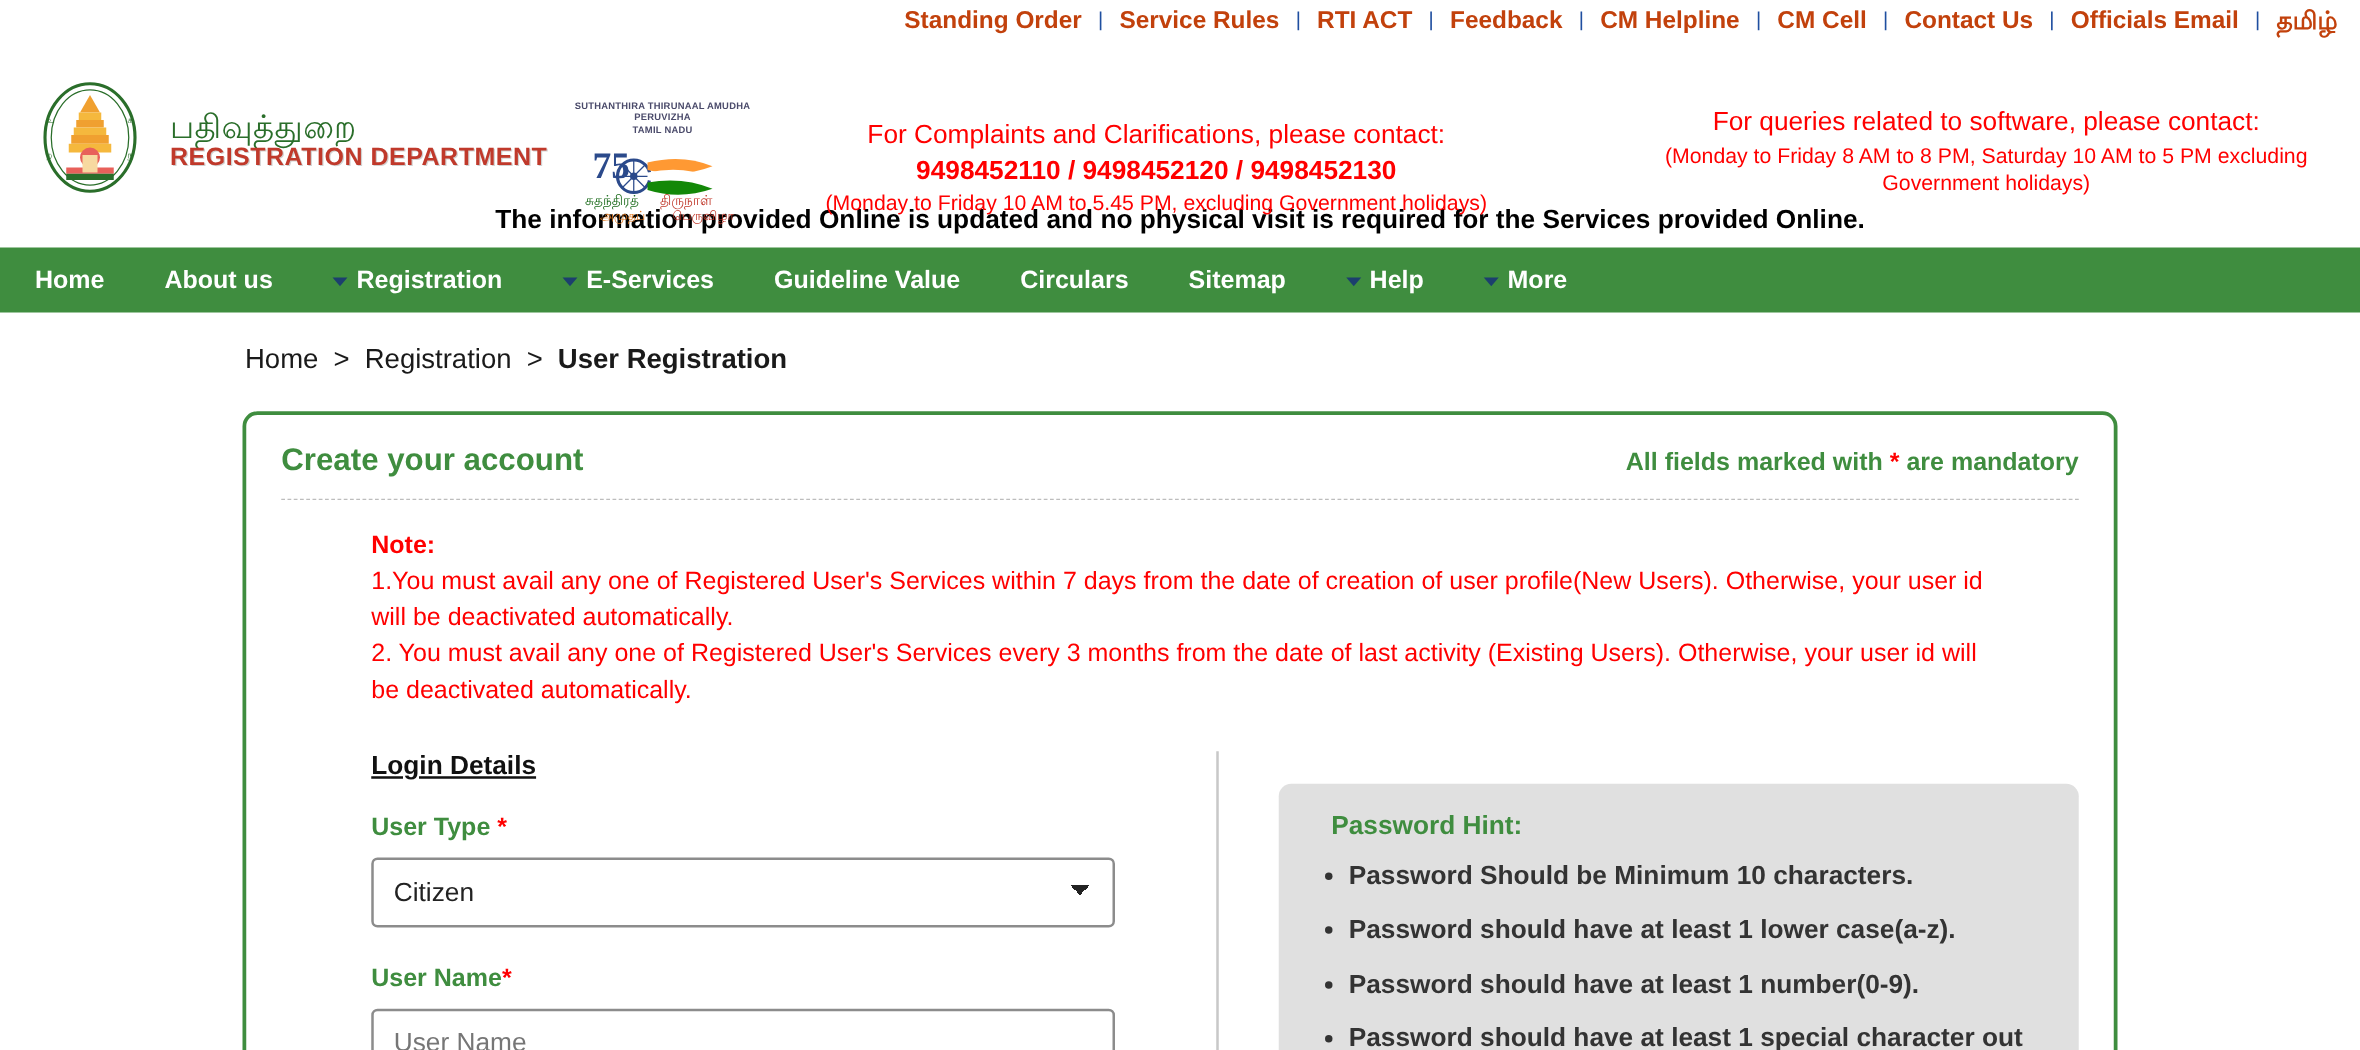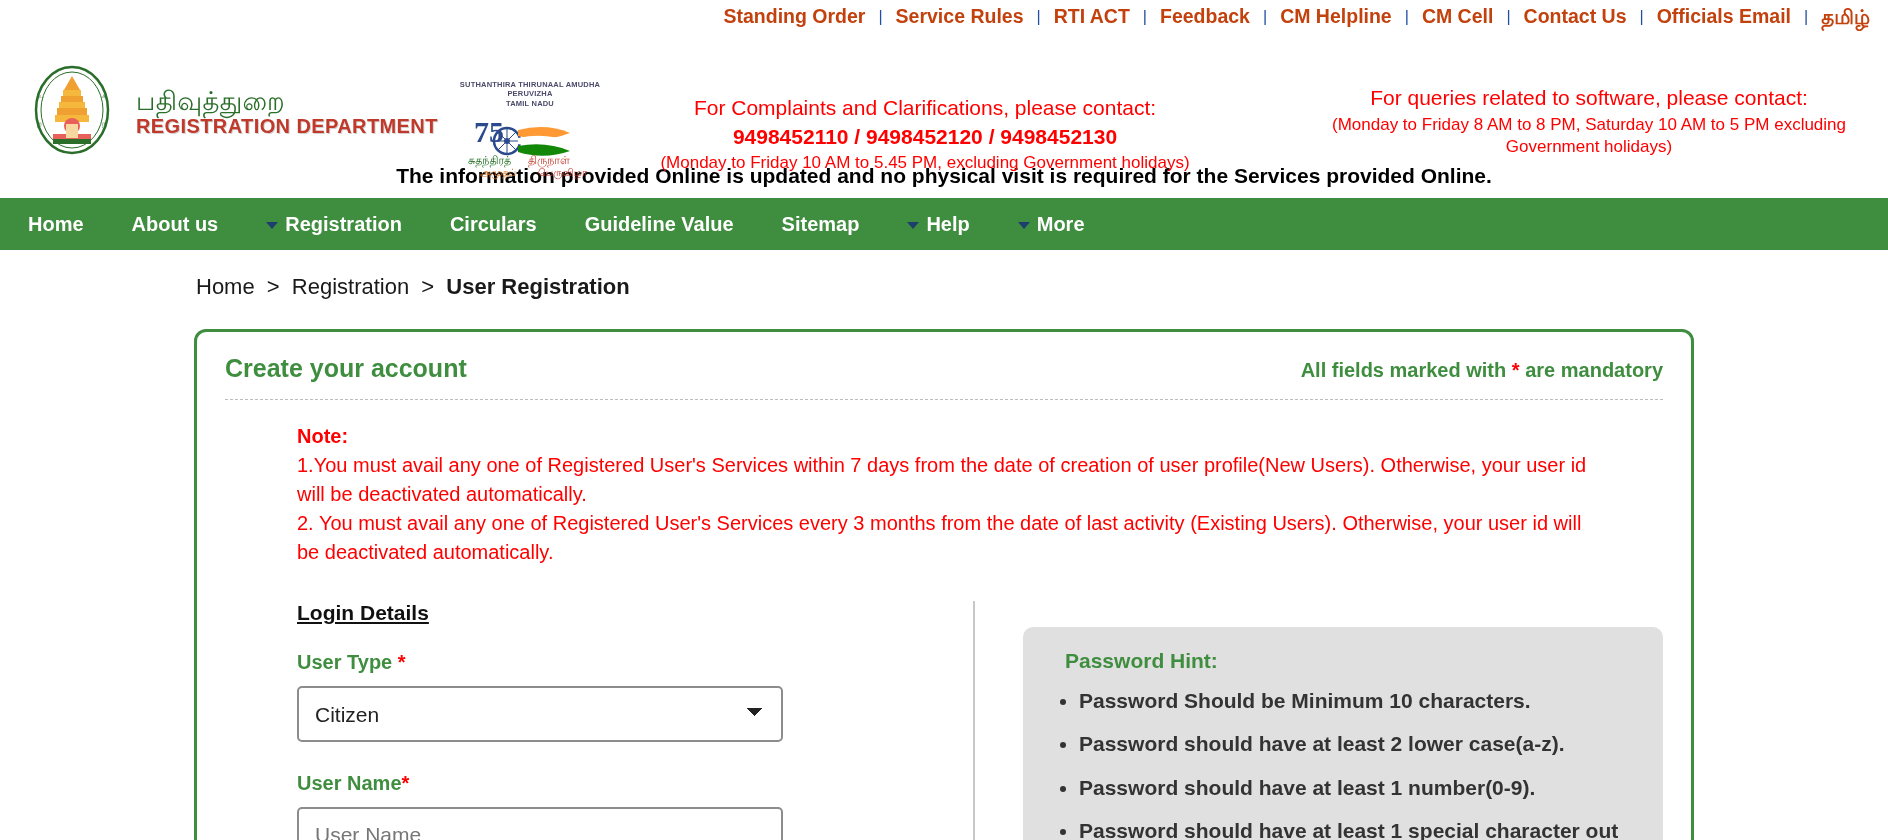--- a/index.html
+++ b/index.html
@@ -212,21 +212,21 @@
   }
   .field-label {
     font-size: 20px;
     font-weight: bold;
     color: #3f8d3f;
     margin-bottom: 12px;
   }
   .field-label .star { color: #ff0000; }
 
   select.fld, input.fld {
-    width: 486px;
+    width: 595px;
     height: 56px;
     border: 2px solid #8c8c8c;
     border-radius: 5px;
     background: #fff;
     font-size: 21px;
     color: #222;
     padding: 0 16px;
     font-family: "Liberation Sans", sans-serif;
     outline: none;
   }
@@ -367,24 +367,28 @@
     <span>Home</span>
   </div>
   <div class="navitem">
     <span>About us</span>
   </div>
   <div class="navitem">
     <span class="caret"></span>
     <span>Registration</span>
   </div>
   <div class="navitem">
+    <span class="caret"></span>
+    <span>E-Services</span>
+  </div>
+  <div class="navitem">
+    <span>Guideline Value</span>
+  </div>
+  <div class="navitem">
     <span>Circulars</span>
-  </div>
-  <div class="navitem">
-    <span>Guideline Value</span>
   </div>
   <div class="navitem">
     <span>Sitemap</span>
   </div>
   <div class="navitem">
     <span class="caret"></span>
     <span>Help</span>
   </div>
   <div class="navitem">
     <span class="caret"></span>
@@ -433,21 +437,21 @@
         <span>User Name</span><span class="star">*</span>
       </div>
       <input class="fld" type="text" placeholder="User Name" style="">
     </div>
 
     <div class="col-right">
       <div class="hintbox">
         <div class="hint-title">Password Hint:</div>
         <ul>
           <li>Password Should be Minimum 10 characters.</li>
-          <li>Password should have at least 2 lower case(a-z).</li>
+          <li>Password should have at least 1 lower case(a-z).</li>
           <li>Password should have at least 1 number(0-9).</li>
           <li>Password should have at least 1 special character out of these acceptable</li>
         </ul>
       </div>
     </div>
 
   </div>
 </div>
 
 </body></html>

